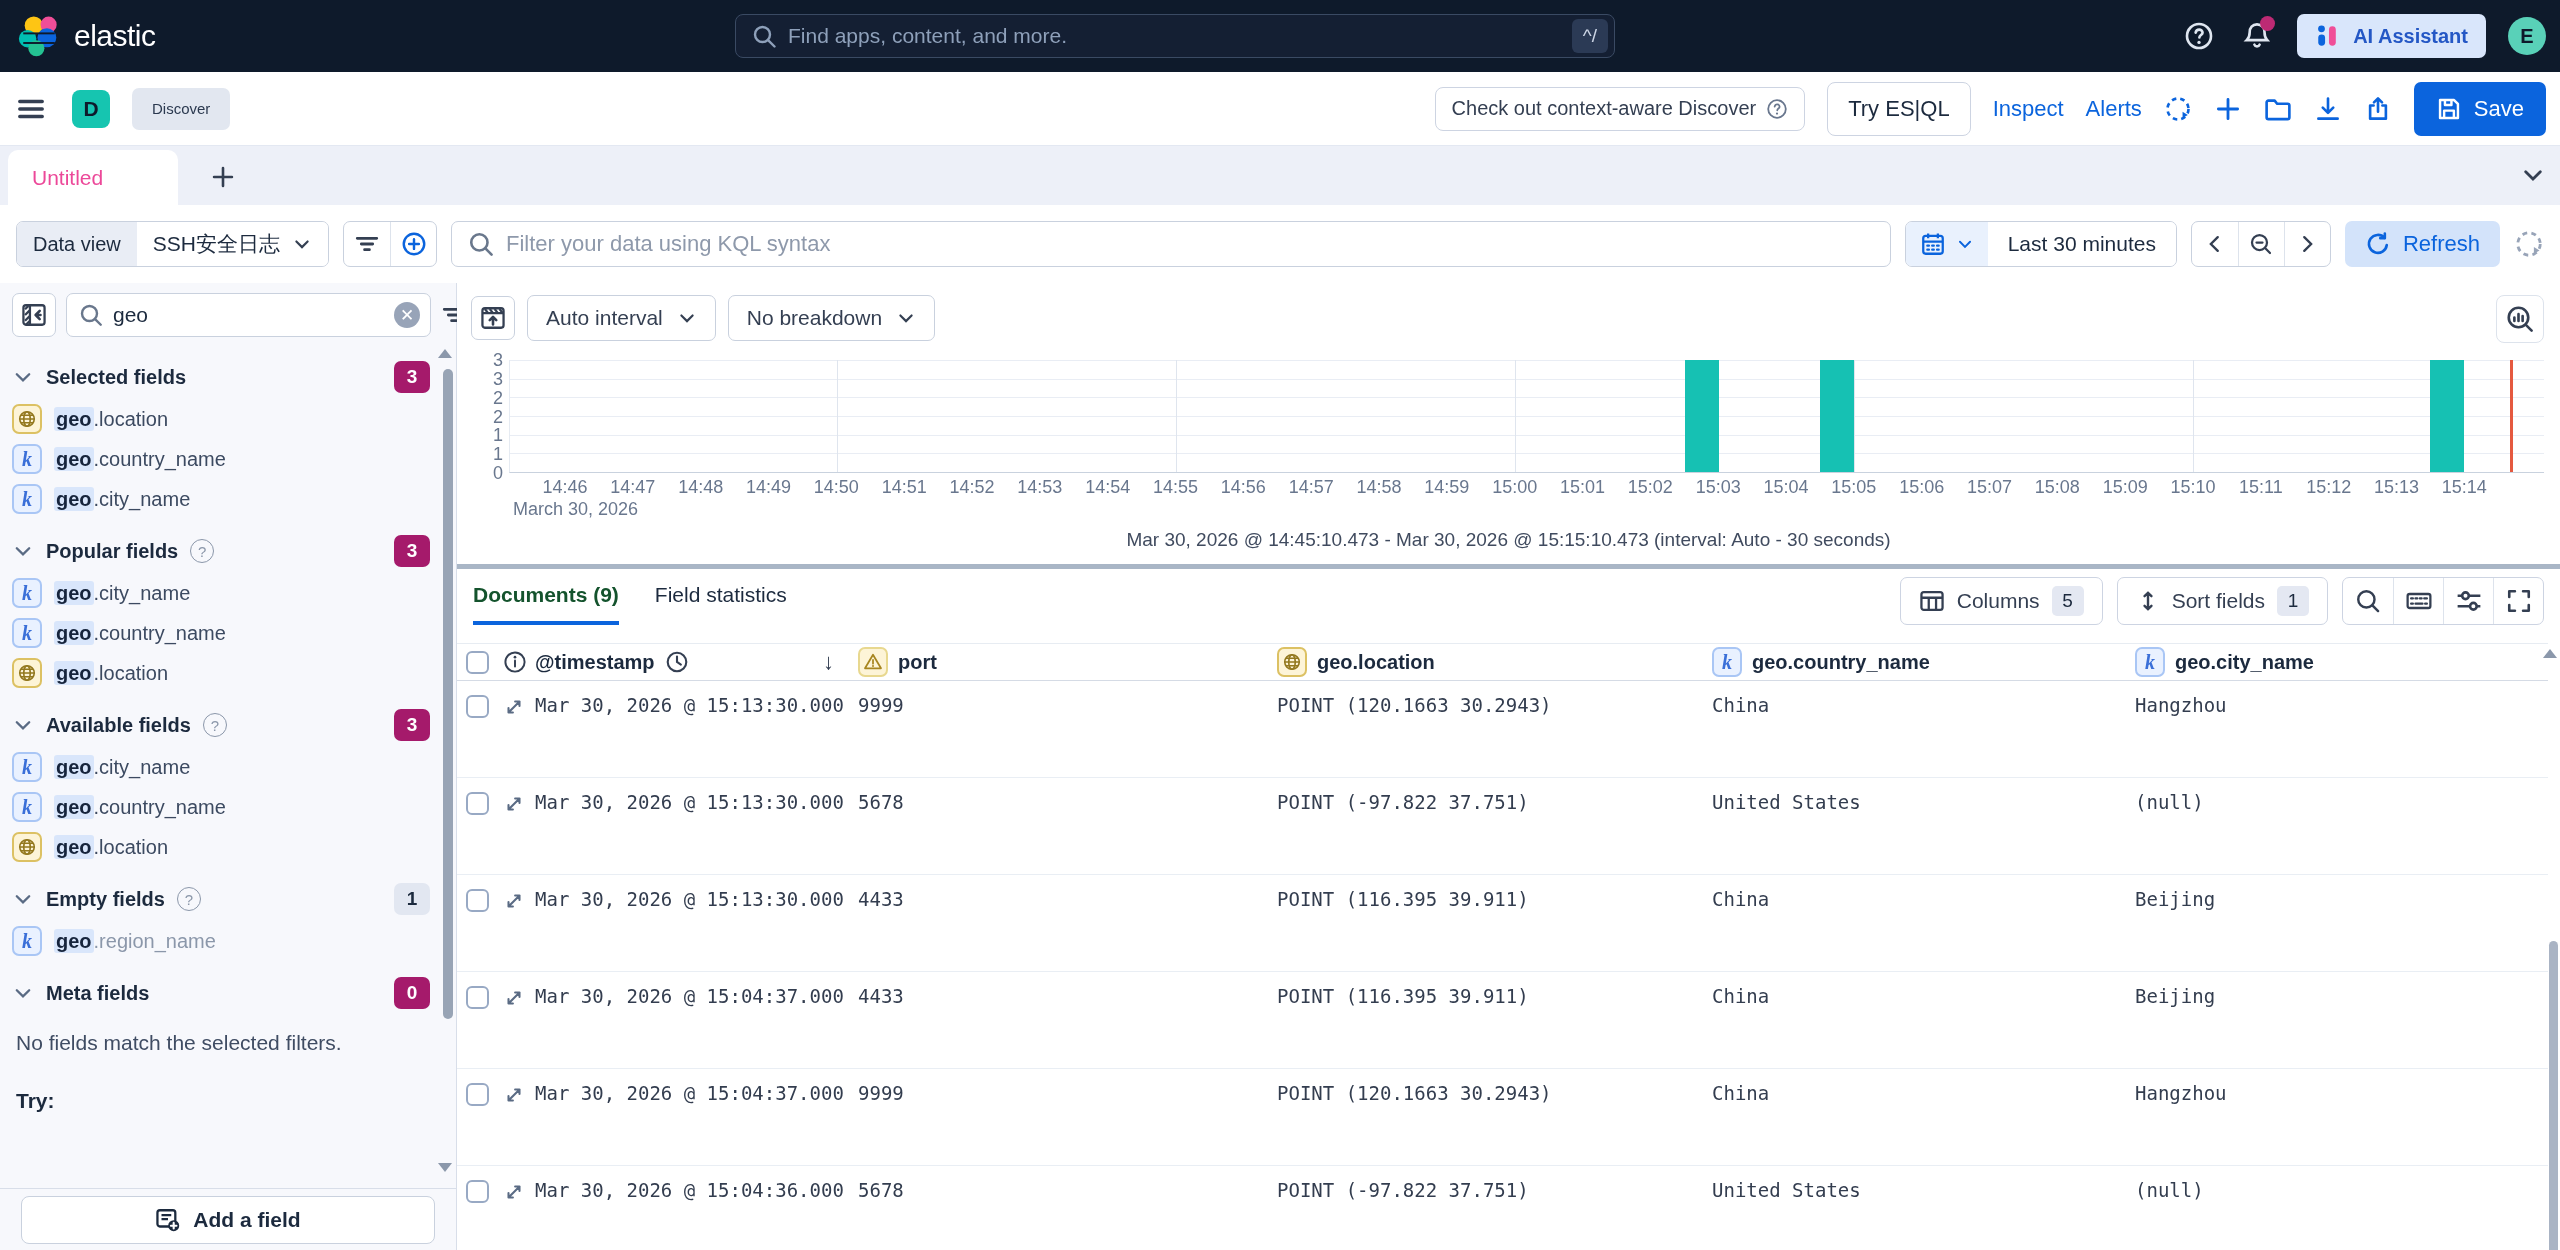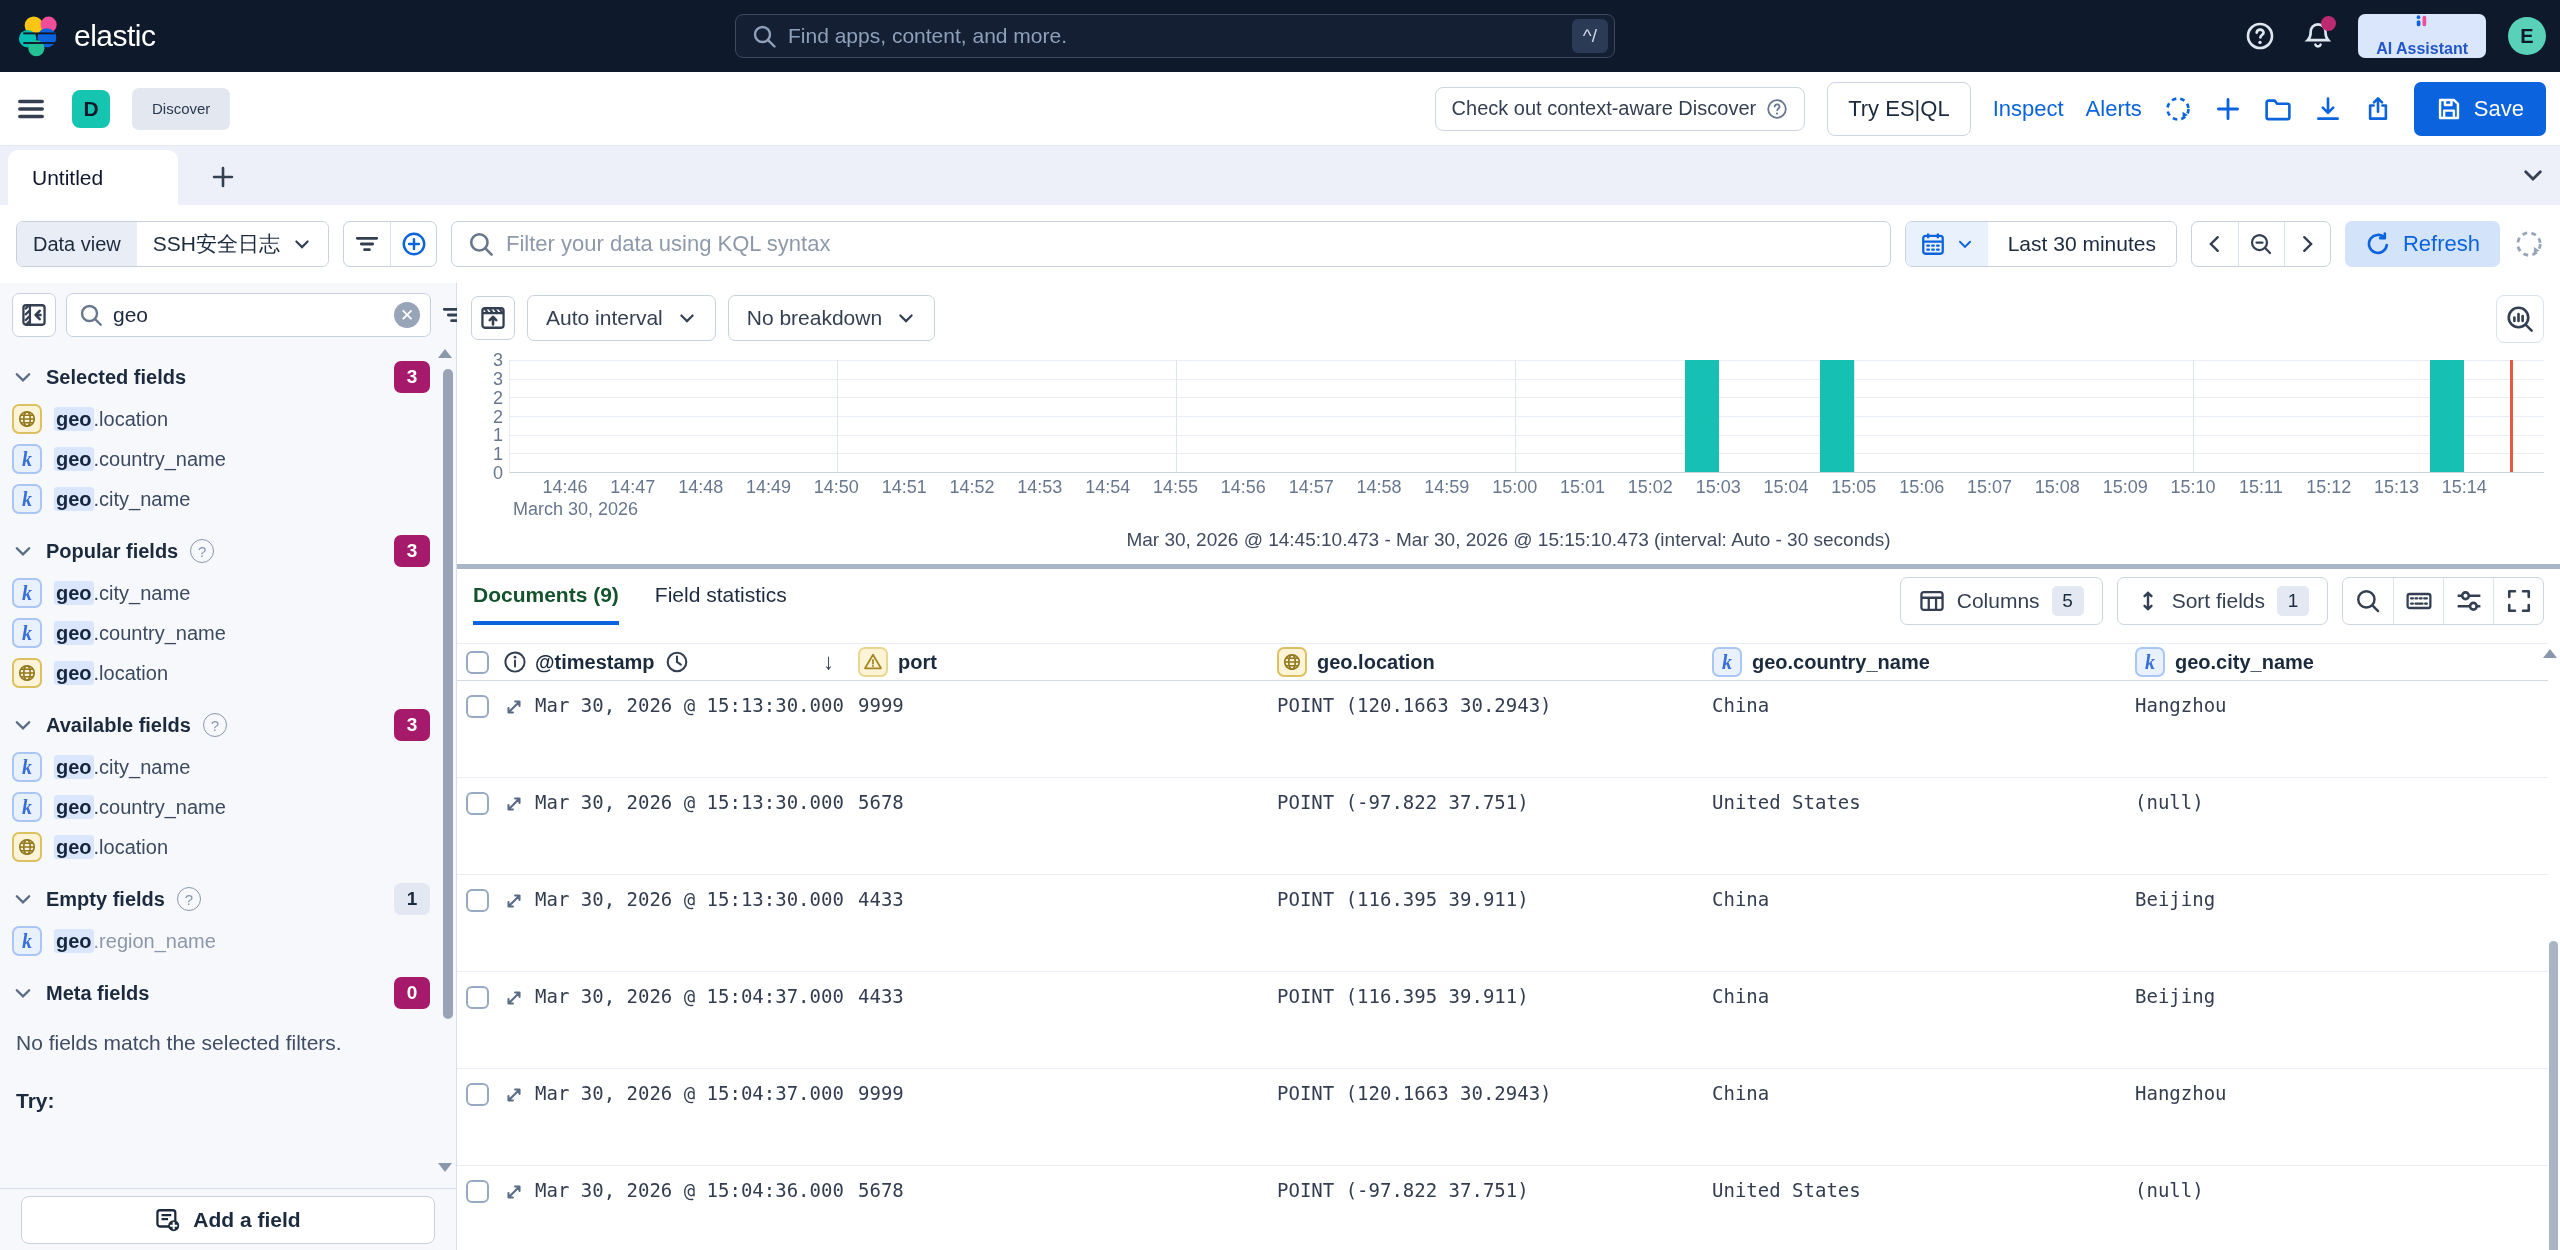--- a/index.html
+++ b/index.html
@@ -12,38 +12,38 @@
   .topbar { position:absolute; left:0; top:0; width:2560px; height:72px; background:#0e1a2b; display:flex; align-items:center; }
   .brand { display:flex; align-items:center; gap:14px; margin-left:18px; }
   .brand-name { color:#fff; font-size:30px; font-weight:500; letter-spacing:-0.5px; }
   .gsearch { position:absolute; left:735px; top:14px; width:880px; height:44px; background:#141f33; border:1px solid #3a4a63; border-radius:8px; display:flex; align-items:center; padding:0 6px 0 16px; }
   .gsearch input { flex:1; background:transparent; border:none; outline:none; color:#c6d0e0; font-size:21px; margin-left:12px; font-family:inherit; }
   .gsearch input::placeholder { color:#8ea0ba; }
   .kbd { background:#2b3a55; border-radius:6px; color:#cdd6e6; font-size:19px; padding:6px 11px; }
   .top-right { position:absolute; right:14px; top:0; height:72px; display:flex; align-items:center; gap:22px; }
   .icon-ghost { color:#dfe6f0; display:flex; align-items:center; justify-content:center; width:36px; height:36px; cursor:pointer; position:relative; }
   .dot-badge { position:absolute; top:-2px; right:0px; width:15px; height:15px; border-radius:50%; background:#bd2a74; }
-  .ai-btn { display:flex; align-items:center; gap:12px; background:#d9e6fb; border-radius:7px; height:44px; padding:0 18px; color:#2457c5; font-size:16px; font-weight:600; cursor:pointer;flex-direction:column; }
+  .ai-btn { display:flex; align-items:center; gap:12px; background:#d9e6fb; border-radius:7px; height:44px; padding:0 18px; color:#2457c5; font-size:20px; font-weight:600; cursor:pointer; }
   .avatar { width:38px; height:38px; border-radius:50%; background:#59d1b8; color:#0e1a2b; font-size:20px; font-weight:700; display:flex; align-items:center; justify-content:center; }
 
   
   .apphdr { position:absolute; left:0; top:72px; width:2560px; height:74px; background:#fff; border-bottom:1px solid #e3e8f2; display:flex; align-items:center; }
   .burger { margin-left:16px; color:#343f52; cursor:pointer; }
   .space-badge { width:38px; height:38px; margin-left:26px; border-radius:8px; background:#16c5b0; color:#0e1a2b; font-weight:700; font-size:21px; display:flex; align-items:center; justify-content:center; cursor:pointer; }
   .crumb { margin-left:22px; background:#e2e7f0; border-radius:7px; height:42px; padding:0 20px; display:flex; align-items:center; font-size:15px; color:#2b394f; cursor:pointer; }
   .hdr-right { position:absolute; right:14px; display:flex; align-items:center; gap:22px; }
   .promo-chip { border:1px solid #cdd4e2; border-radius:8px; height:44px; display:flex; align-items:center; gap:10px; padding:0 16px; font-size:20px; color:#343f52; cursor:pointer; }
   .esql-btn { border:1px solid #cdd4e2; border-radius:8px; height:54px; padding:0 20px; display:flex; align-items:center; font-size:22px; color:#1c2a3e; background:#fff; cursor:pointer; }
   .hdr-link { color:#0b64dd; font-size:22px; font-weight:500; cursor:pointer; }
   .hdr-icon { color:#0b64dd; cursor:pointer; display:flex; }
   .save-btn { background:#0b64dd; color:#fff; border-radius:7px; height:54px; padding:0 22px; display:flex; align-items:center; gap:12px; font-size:22px; font-weight:400; cursor:pointer; }
 
   
   .tabrow { position:absolute; left:0; top:146px; width:2560px; height:59px; background:#edf0f8; }
-  .tab-active { position:absolute; left:8px; top:4px; width:170px; height:55px; background:#fff; border-radius:10px 10px 0 0; display:flex; align-items:center; padding-left:24px; font-size:21px; font-weight:500; color:#0f172a; cursor:pointer; }
+  .tab-active { position:absolute; left:8px; top:4px; width:170px; height:55px; background:#fff; border-radius:10px 10px 0 0; display:flex; align-items:center; padding-left:24px; font-size:21px; font-weight:500; color:#ec4899; cursor:pointer; }
   .tab-add { position:absolute; left:204px; top:12px; width:38px; height:38px; display:flex; align-items:center; justify-content:center; color:#343f52; font-size:30px; cursor:pointer; }
   .tab-chevron { position:absolute; right:14px; top:16px; color:#343f52; cursor:pointer; }
 
   
   .querybar { position:absolute; left:0; top:205px; width:2560px; height:78px; background:#fff; display:flex; align-items:center; gap:14px; padding:0 16px; }
   .dv-ctl { display:flex; height:46px; border:1px solid #c9d1de; border-radius:7px; overflow:hidden; cursor:pointer; flex:0 0 auto; }
   .dv-label { background:#e9edf5; display:flex; align-items:center; padding:0 16px; font-size:20px; color:#1c2a3e; }
   .dv-value { background:#fff; display:flex; align-items:center; gap:12px; padding:0 16px; font-size:21px; font-weight:500; color:#1c2a3e; }
   .filter-group { display:flex; height:46px; border:1px solid #c9d1de; border-radius:7px; overflow:hidden; flex:0 0 auto; }
   .filter-group .seg { width:46px; display:flex; align-items:center; justify-content:center; cursor:pointer; }

